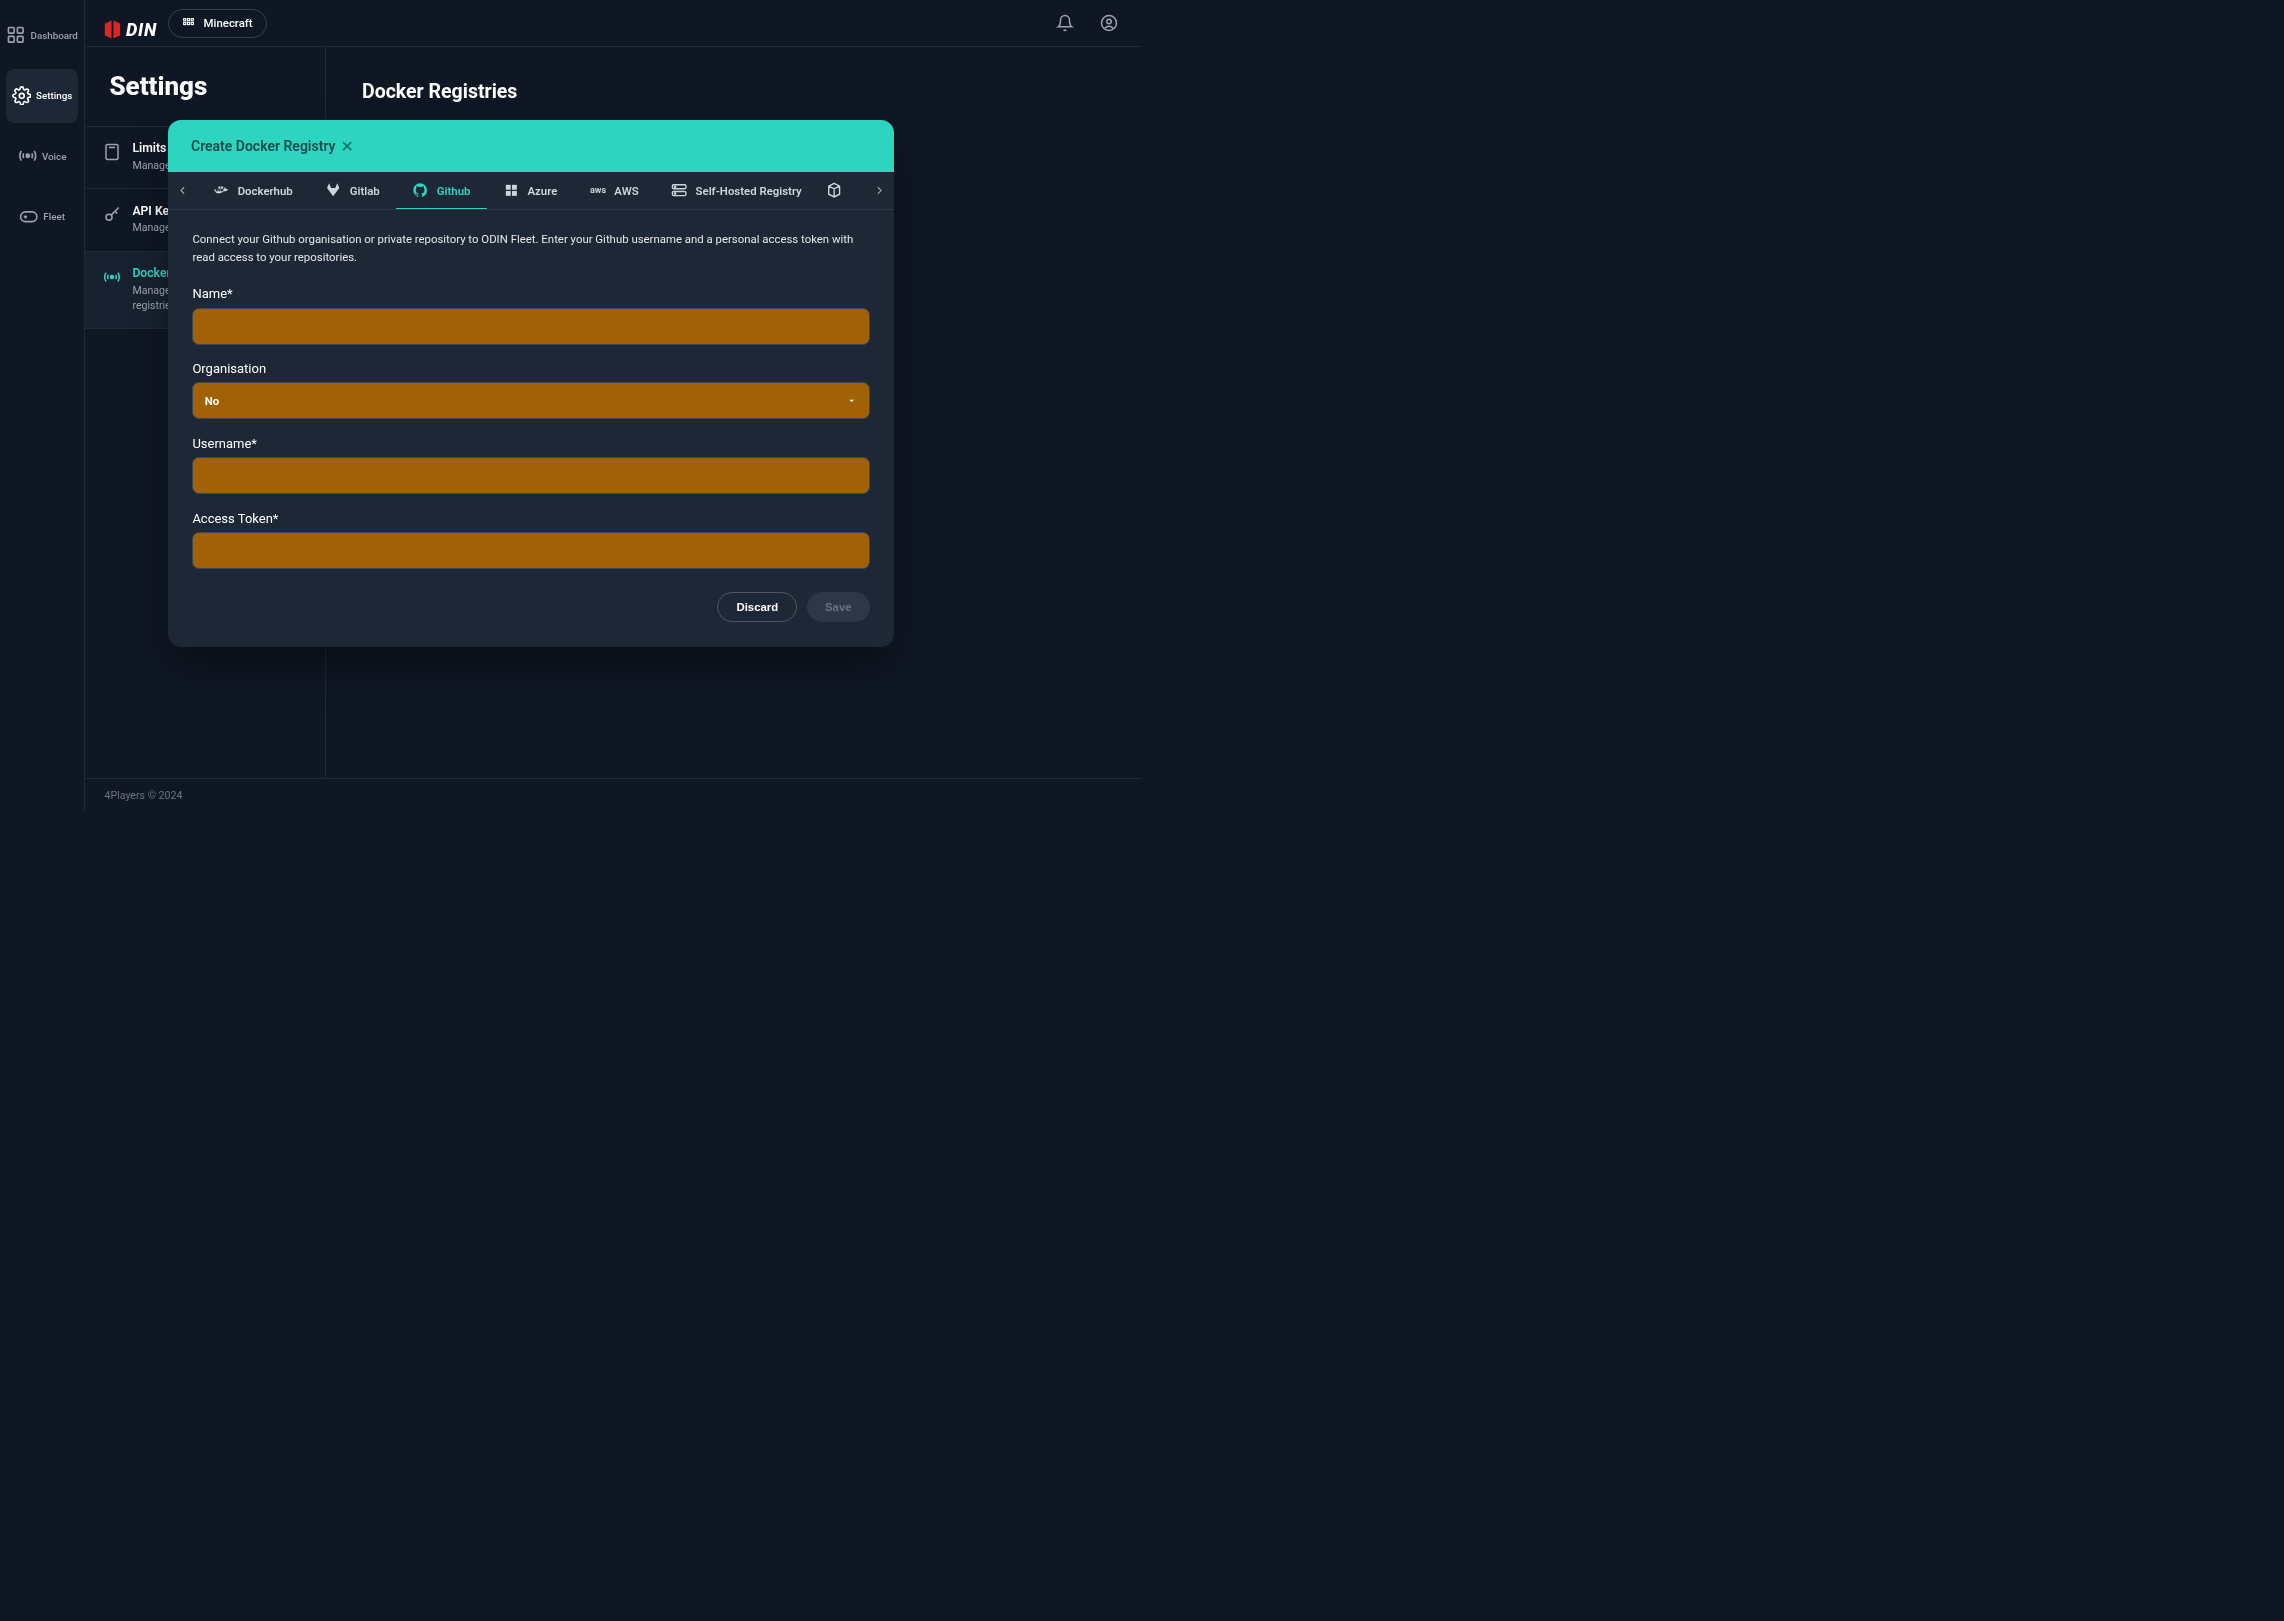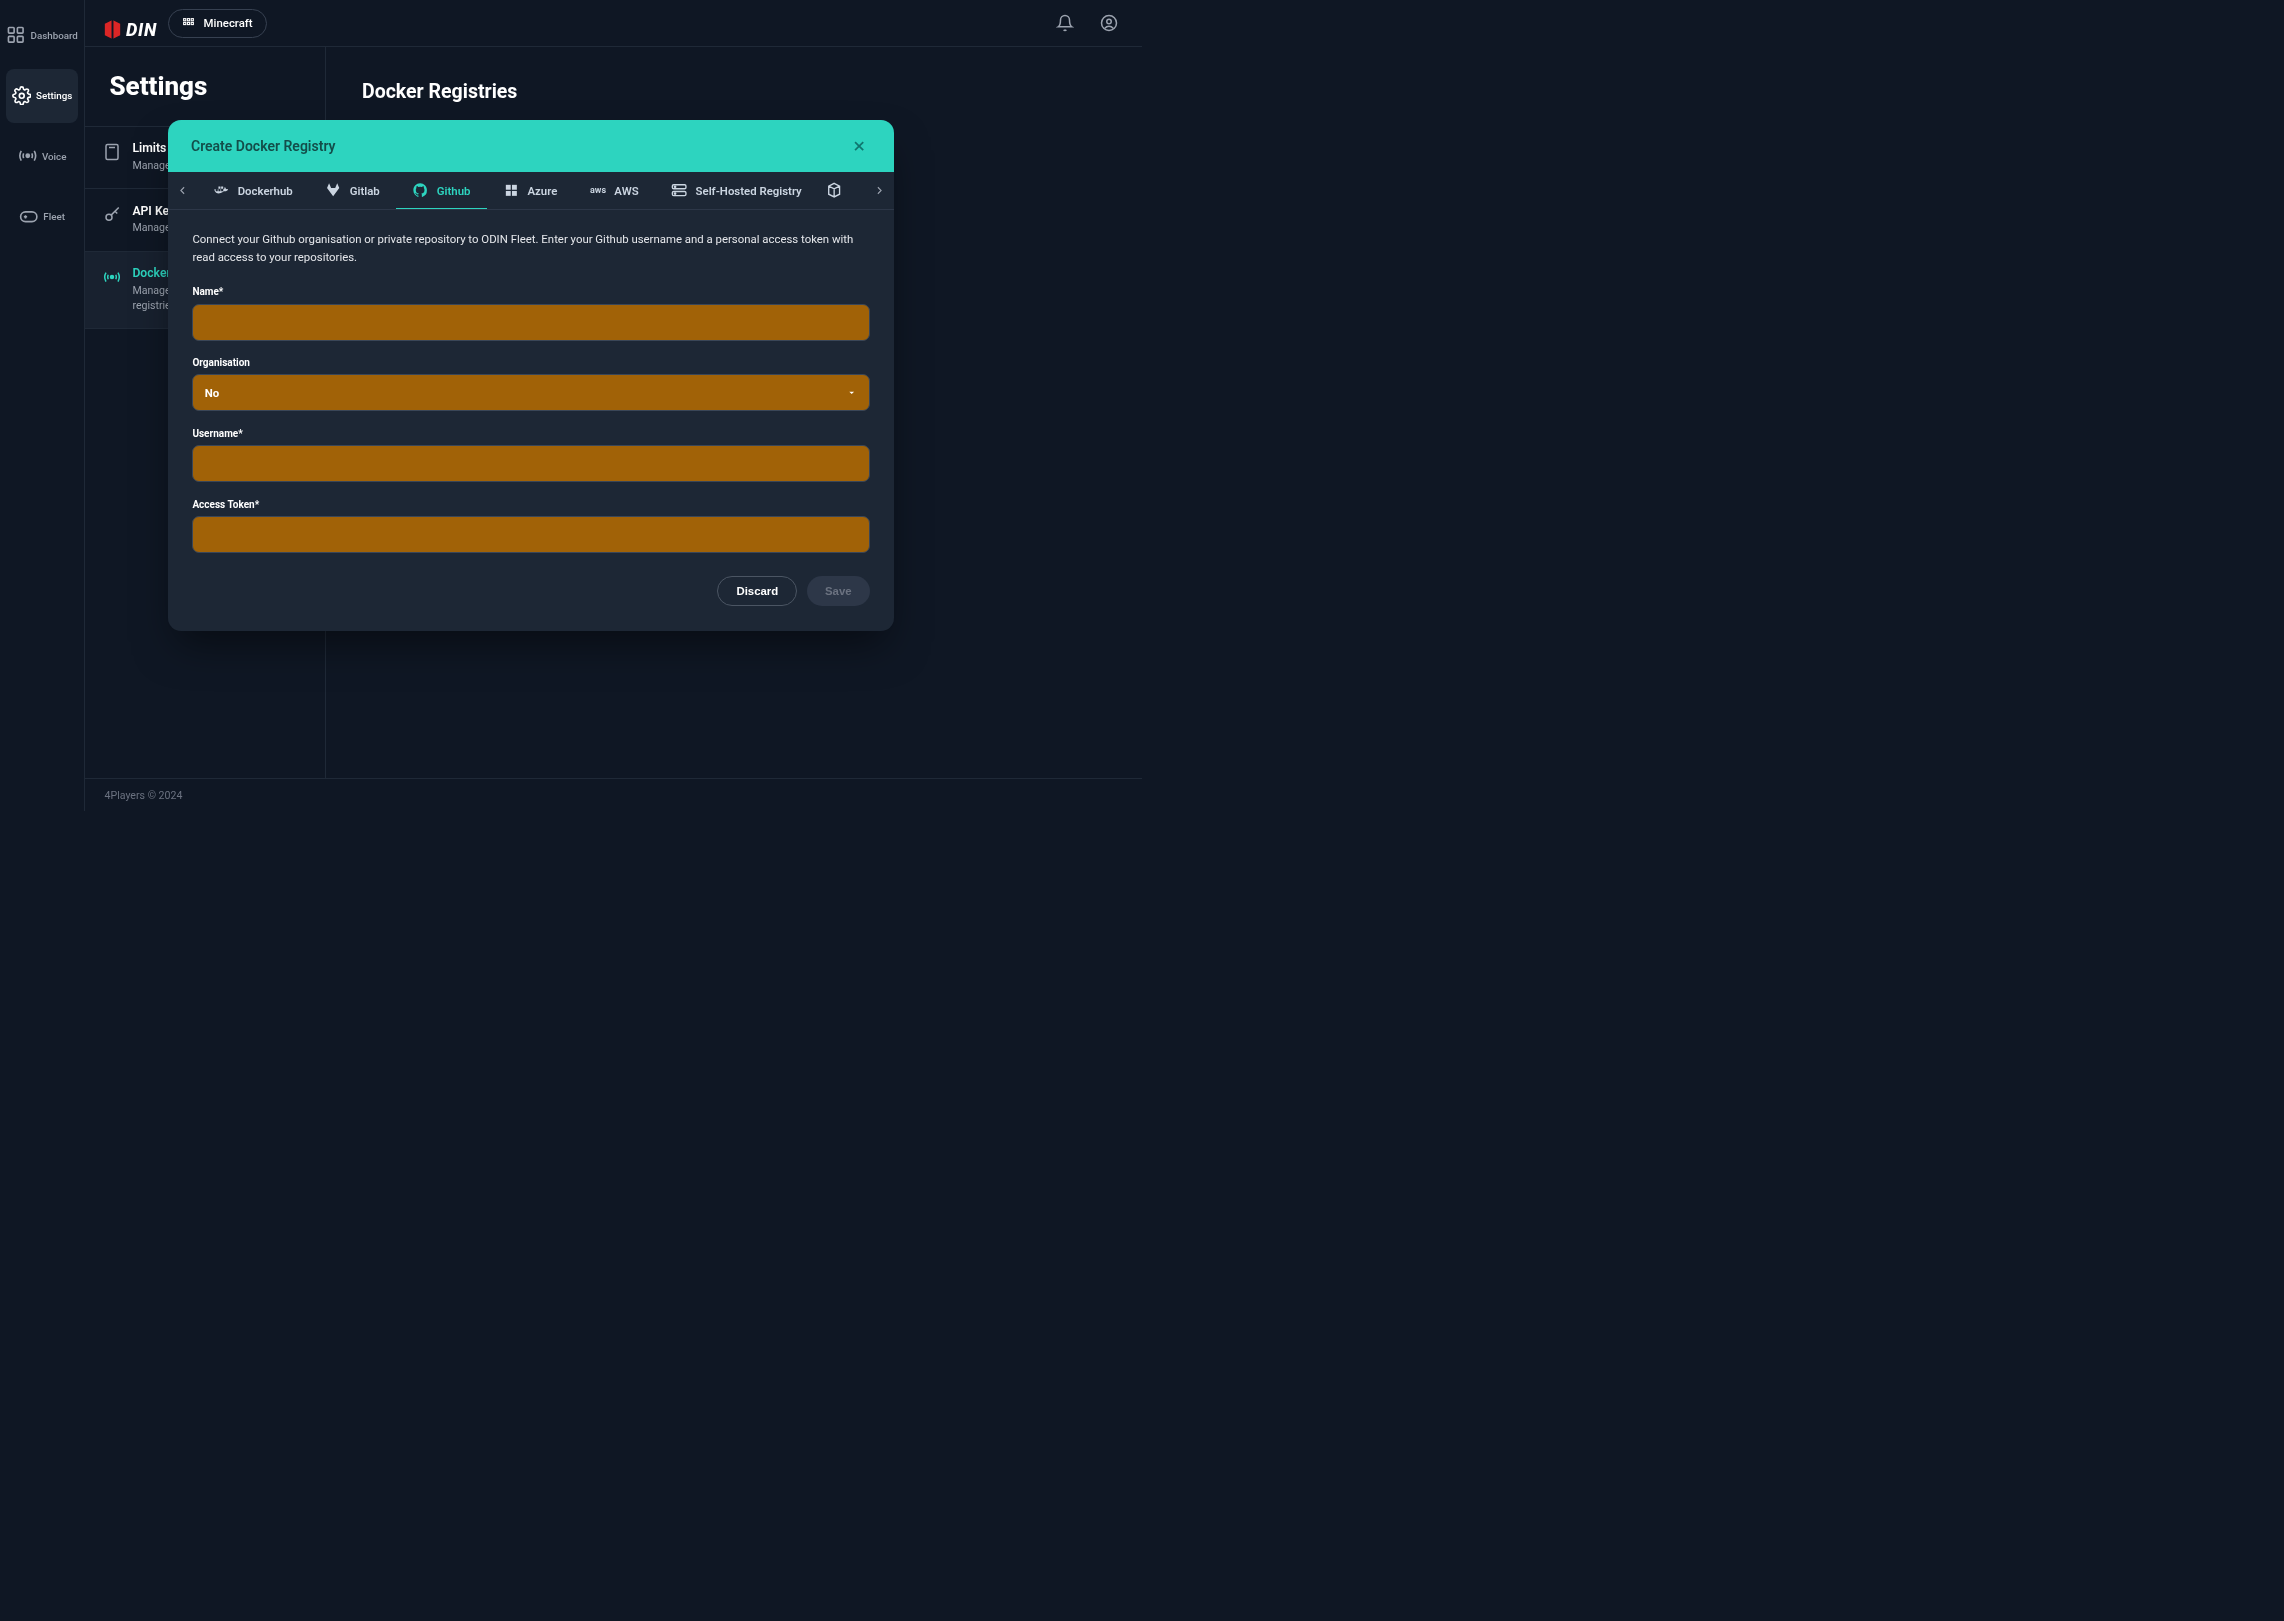--- a/index.html
+++ b/index.html
@@ -210,21 +210,20 @@
     border-radius: 13px;
     overflow: hidden;
     box-shadow: 0 20.3px 41px -9.8px rgba(0,0,0,0.5);
   }
   .modal-header {
     background: #2dd4bf;
     color: #0f1724;
     padding: 14.7px 23px;
     display: flex;
     align-items: center;
-    justify-content: space-between;
   }
   .modal-header-title {
     font-size: 14px;
     font-weight: 600;
     color: #134e4a;
   }
   .close-btn {
     width: 23px;
     height: 23px;
     display: flex;
@@ -285,22 +284,22 @@
   .modal-desc {
     font-size: 11.4px;
     color: #e5e7eb;
     line-height: 1.55;
     margin-bottom: 19.5px;
   }
   .form-group {
     margin-bottom: 16.3px;
   }
   .form-label {
-    font-size: 10px;
-    font-weight: 700;
+    font-size: 13px;
+    font-weight: 400;
     margin-bottom: 6.5px;
     display: block;
   }
   .form-input, .form-select {
     width: 100%;
     height: 37px;
     background: #a16207;
     border: 0.8px solid #3a4657;
     border-radius: 7px;
     padding: 0 11.4px;

